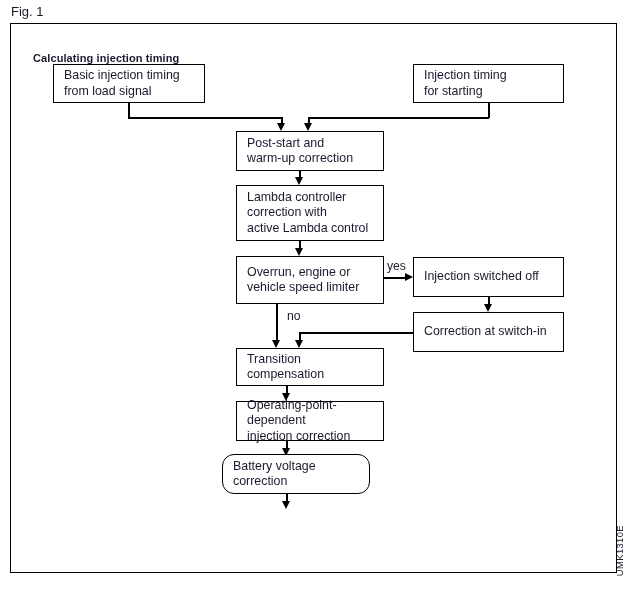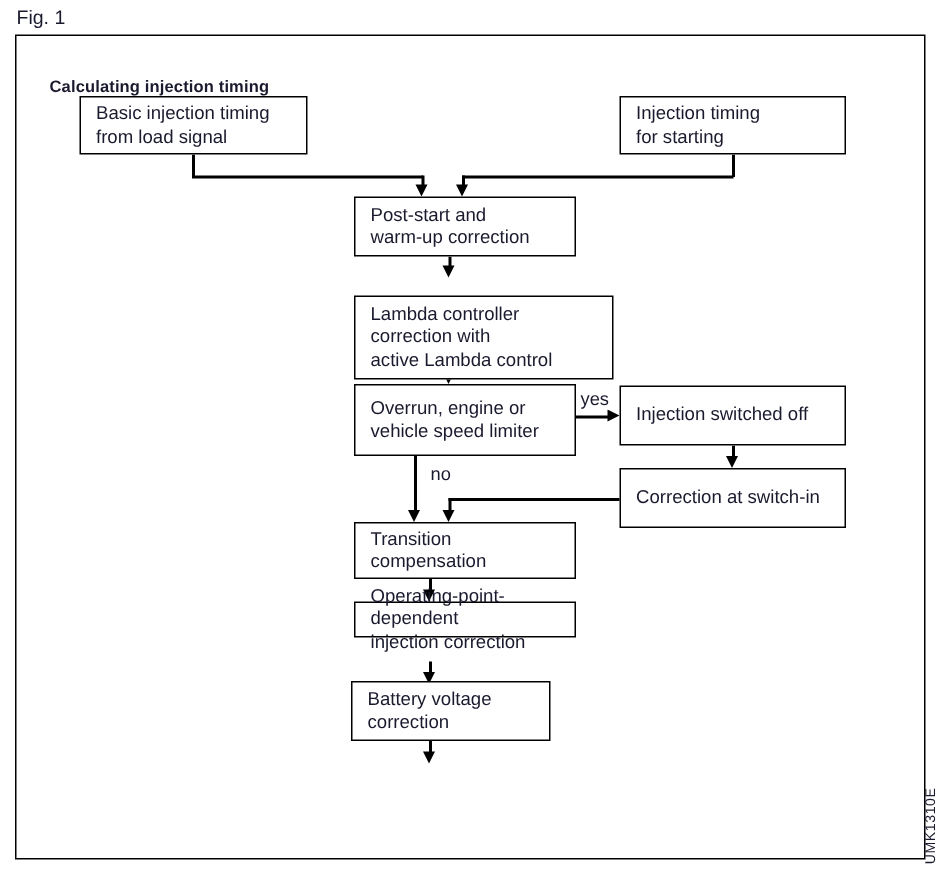--- a/index.html
+++ b/index.html
@@ -133,21 +133,21 @@
     <div class="node" style="left:402px; top:40px; width:151px; height:39px;">
       <span class="txt">Injection timing
 for starting</span>
     </div>
 
     <div class="node" style="left:225px; top:107px; width:148px; height:40px;">
       <span class="txt">Post-start and
 warm-up correction</span>
     </div>
 
-    <div class="node" style="left:225px; top:161px; width:173px; height:56px;margin-top:12px;">
+    <div class="node" style="left:225px; top:161px; width:148px; height:56px;">
       <span class="txt">Lambda controller
 correction with
 active Lambda control</span>
     </div>
 
     <div class="node" style="left:225px; top:232px; width:148px; height:48px;">
       <span class="txt">Overrun, engine or
 vehicle speed limiter</span>
     </div>
 
@@ -156,26 +156,26 @@
     </div>
 
     <div class="node" style="left:402px; top:288px; width:151px; height:40px;">
       <span class="txt">Correction at switch-in</span>
     </div>
 
     <div class="node" style="left:225px; top:324px; width:148px; height:38px;">
       <span class="txt">Transition compensation</span>
     </div>
 
-    <div class="node" style="left:225px; top:377px; width:148px; height:24px;">
+    <div class="node" style="left:225px; top:377px; width:148px; height:40px;">
       <span class="txt">Operating-point-dependent
 injection correction</span>
     </div>
 
-    <div class="node" style="left:223px; top:430px; width:133px; height:40px;">
+    <div class="node" style="left:211px; top:430px; width:148px; height:40px;border-radius:12px;">
       <span class="txt">Battery voltage
 correction</span>
     </div>
 
 
     <div class="vline" style="left:117px; top:79px; height:15px;"></div>
     <div class="hline" style="left:117px; top:93px; width:154px;"></div>
     <div class="vline" style="left:270px; top:93px; height:8px;"></div>
     <div class="arrowhead arrow-down" style="left:266px; top:99px;"></div>
 

